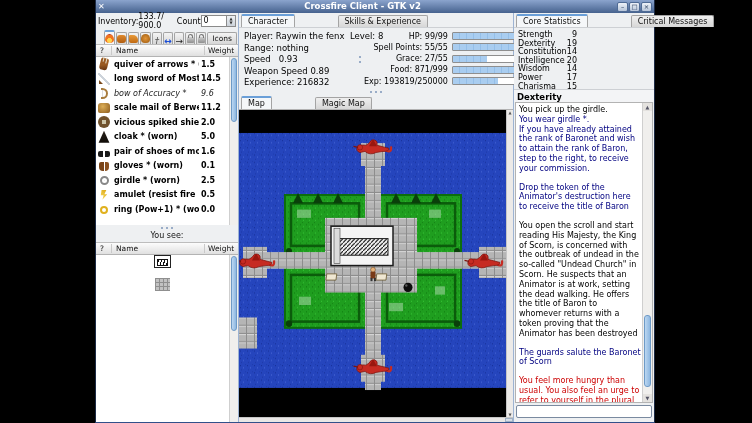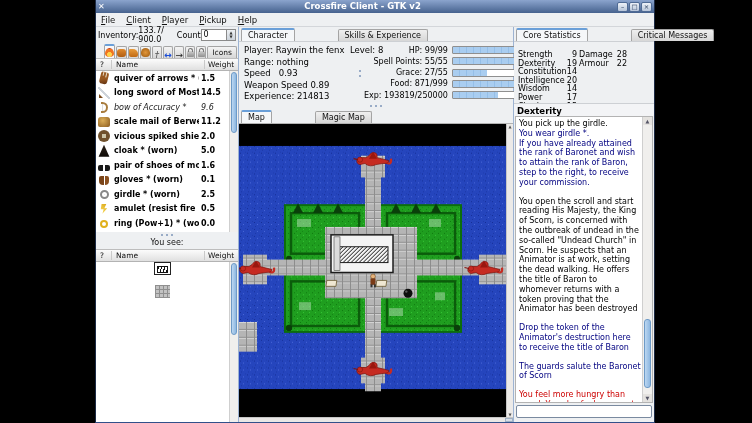--- a/index.html
+++ b/index.html
@@ -69,21 +69,21 @@
   .bar{width:72px;flex:0 0 72px;height:8px;border:1px solid #8f8f8f;background:#fff;border-radius:1px;overflow:hidden;}
   .bar-fill{display:block;height:100%;background:repeating-linear-gradient(90deg,#a9cdf0 0 6px,#95bfe8 6px 7px);}
   .map-area{flex:1;display:flex;min-height:0;border-top:1px solid #b2b2b2;}
   .map-svg{flex:1;display:block;background:#000;}
   .map-vscroll{width:7px;flex:0 0 7px;background:#eceae8;border-left:1px solid #c6c6c6;display:flex;flex-direction:column;justify-content:space-between;font-size:4px;line-height:5px;text-align:center;color:#555;}
   .map-hstrip{height:5px;flex:0 0 5px;background:#e9e7e5;border-top:1px solid #c6c6c6;position:relative;}
   .map-hbox{position:absolute;right:0;top:0;width:8px;height:4px;background:#d6dde6;border:1px solid #9fb0c4;}
   
   .pane-right{flex:1;display:flex;flex-direction:column;min-width:0;min-height:0;}
   .stats-panel{height:62px;flex:0 0 62px;display:flex;font-size:8px;padding:3px 1px 0 4px;background:#eef0f2;border-top:1px solid #cdd0d4;gap:2px;}
-  .scol{display:flex;flex-direction:column;margin-top:6px;}
+  .scol{display:flex;flex-direction:column;}
   .srow{display:flex;height:8.6px;line-height:8.6px;}
   #stat-col1 .slabel{width:47px;}#stat-col1 .sval{width:12px;text-align:right;}
   #stat-col2 .slabel{width:53px;}#stat-col2 .sval{width:12px;text-align:right;}
   #stat-col3 .slabel{width:36px;}#stat-col3 .sval{width:12px;text-align:right;}
   .msg-head{height:13px;flex:0 0 13px;font-size:8.5px;font-weight:bold;color:#000;padding:2px 0 0 3px;background:#f3f4f6;border-top:1px solid #cdd0d4;}
   .msgs{flex:1;min-height:0;display:flex;background:#fff;border:1px solid #b3b3b3;margin:0 1px;}
   .msg-body{flex:1;min-width:0;overflow:hidden;padding:2px 1px 8px 3px;font-size:8px;line-height:9.8px;}
   .msg{margin:0;}
   .msg.gap{margin-bottom:9px;}
   .c-black{color:#000;}
@@ -138,27 +138,20 @@
 <div class="window">
   <div class="titlebar">
     <span class="win-icon">✕</span>
     <span class="title">Crossfire Client - GTK v2</span>
     <span id="win-btns" style="display:flex;">
         <span class="win-btn">–</span>
         <span class="win-btn">□</span>
         <span class="win-btn">×</span>
       </span>
   </div>
-  <div class="menubar" id="menubar">
-      <span class="menu-item"><u>F</u>ile</span>
-      <span class="menu-item"><u>C</u>lient</span>
-      <span class="menu-item"><u>P</u>layer</span>
-      <span class="menu-item"><u>P</u>ickup</span>
-      <span class="menu-item"><u>H</u>elp</span>
-    </div>
   <div class="main">
 
     <div class="pane-left">
       <div class="inv-top">
         <span>Inventory:</span>
         <span>133.7/ 900.0</span>
         <span style="margin-left:3px;">Count</span>
         <span class="spin">
           <span class="spin-val">0</span>
           <span class="spin-btns">
@@ -325,21 +318,21 @@
       <div class="tabs" id="char-tabs">
           <span class="tab active">Character</span>
           <span class="tab">Skills &amp; Experience</span>
         </div>
       <div class="char-panel">
         <div class="char-left" id="char-lines">
             <div class="char-line">Player: Raywin the fenx  Level: 8</div>
             <div class="char-line">Range: nothing</div>
             <div class="char-line">Speed   0.93</div>
             <div class="char-line">Weapon Speed 0.89</div>
-            <div class="char-line">Experience: 214813</div>
+            <div class="char-line">Experience: 216832</div>
           </div>
         <div class="grip-v">
             <i></i>
             <i></i>
           </div>
         <div class="char-right" id="bars">
             <div class="bar-row">
               <span class="bar-label">HP: 99/99</span>
               <span class="bar">
                 <span class="bar-fill" style="width: 100%;"></span>
@@ -526,39 +519,29 @@
             </div>
             <div class="srow">
               <span class="slabel">Power</span>
               <span class="sval">17</span>
             </div>
             <div class="srow">
               <span class="slabel">Charisma</span>
               <span class="sval">15</span>
             </div>
           </div>
-        <div class="scol" id="stat-col3">
-            <div class="srow">
-              <span class="slabel">Damage</span>
-              <span class="sval">28</span>
-            </div>
-            <div class="srow">
-              <span class="slabel">Armour</span>
-              <span class="sval">22</span>
-            </div>
-          </div>
       </div>
       <div class="msg-head">Dexterity</div>
       <div class="msgs">
         <div class="msg-body" id="msg-body">
             <div class="msg c-black">You pick up the girdle.</div>
             <div class="msg c-navy">You wear girdle *.</div>
             <div class="msg c-navy gap">If you have already attained the rank of Baronet and wish to attain the rank of Baron, step to the right, to receive your commission.</div>
+            <div class="msg c-navy gap">Drop the token of the Animator's destruction here to receive the title of Baron</div>
             <div class="msg c-black gap">You open the scroll and start reading His Majesty, the King of Scorn, is concerned with the outbreak of undead in the so-called "Undead Church" in Scorn.  He suspects that an Animator is at work, setting the dead walking. He offers the title of Baron to whomever returns with a token proving that the Animator has been destroyed</div>
-            <div class="msg c-navy gap">Drop the token of the Animator's destruction here to receive the title of Baron</div>
             <div class="msg c-navy gap">The guards salute the Baronet of Scorn</div>
             <div class="msg c-red gap">You feel more hungry than usual.  You also feel an urge to refer to yourself in the plural.</div>
           </div>
         <div class="msb">
           <span class="up">▲</span>
           <span class="vthumb" style="left:1px;right:1px;top:71%;height:24%;position:absolute;"></span>
           <span class="dn">▼</span>
         </div>
       </div>
       <input class="cmd" value="" style="">

